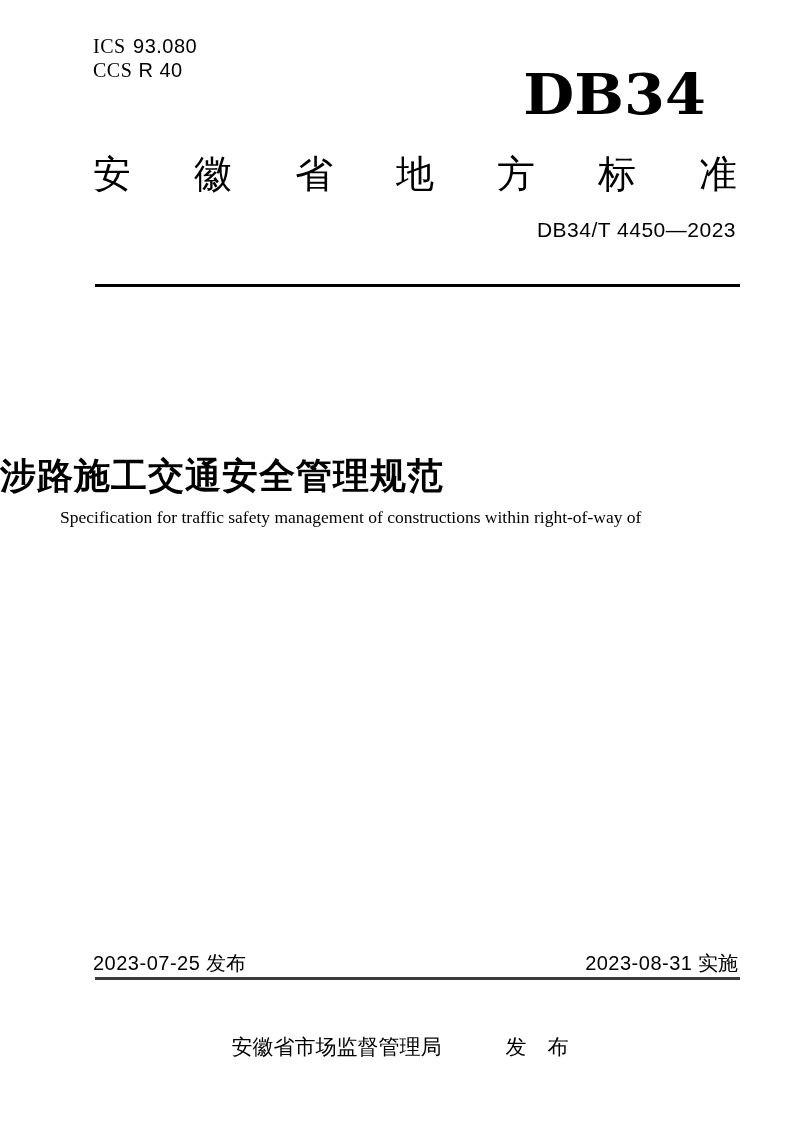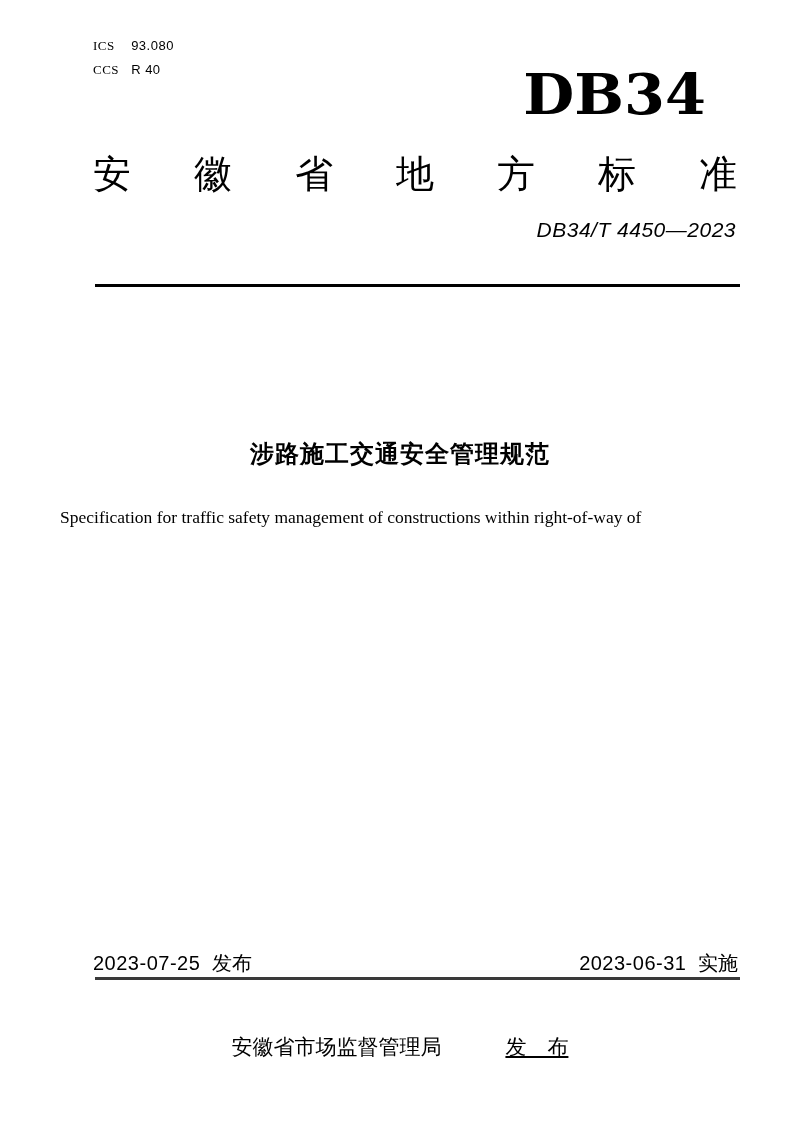--- a/index.html
+++ b/index.html
@@ -15,21 +15,21 @@
     font-family: "Liberation Sans", sans-serif;
     color: #000000;
     overflow: hidden;
   }
 
   
   .codes {
     position: absolute;
     left: 93px;
     top: 34px;
-    font-size: 13px;
+    font-size: 20px;
     line-height: 24px;
     letter-spacing: 0.5px;
   }
   .codes .code-label {
     display: inline-block;
     min-width: 34px;
     font-family: "Liberation Serif", serif;
   }
 
   
@@ -60,40 +60,38 @@
   }
 
   
   .standard-number {
     position: absolute;
     right: 64px;
     top: 218px;
     font-size: 21px;
     letter-spacing: 0.5px;
     font-weight: 500;
-    font-style: italic;
   }
 
   .rule-top {
     position: absolute;
     left: 95px;
     right: 60px;
     top: 284px;
     height: 2.5px;
     background: #000000;
   }
 
   
   .title-zh {
     position: absolute;
     left: 0;
     right: 0;
-    top: 438px;
-    text-align: center;
-    font-size: 24px;
+    top: 452px;
+    font-size: 36px;
     font-weight: 600;
     letter-spacing: 1px;
   }
 
   
   .title-en {
     position: absolute;
     left: 60px;
     right: 60px;
     top: 504px;
@@ -112,21 +110,21 @@
     top: 950px;
     display: flex;
     justify-content: space-between;
     font-size: 20px;
     font-weight: 500;
   }
   .dates-row .date-num {
     letter-spacing: 0.5px;
   }
   .dates-row .date-label {
-    margin-left: 6px;
+    margin-left: 0;
   }
 
   .rule-bottom {
     position: absolute;
     left: 95px;
     right: 60px;
     top: 977px;
     height: 3px;
     background: #3a3a3a;
   }
@@ -136,21 +134,20 @@
     position: absolute;
     left: 0;
     right: 0;
     top: 1033px;
     text-align: center;
     font-size: 21px;
     font-weight: 500;
   }
   .publisher-line .publish-label {
     margin-left: 58px;
-    text-decoration: underline;
   }
 </style>
 </head>
 <body>
 
 <div class="page">
 
   <div class="codes">
     <div>
       <span class="code-label">ICS</span>
@@ -183,21 +180,21 @@
   <div class="title-en">
     <div>Specification for traffic safety management of constructions within right-of-way of</div>
   </div>
 
   <div class="dates-row">
     <div>
       <span class="date-num">2023-07-25</span>
       <span class="date-label">发布</span>
     </div>
     <div>
-      <span class="date-num">2023-06-31</span>
+      <span class="date-num">2023-08-31</span>
       <span class="date-label">实施</span>
     </div>
   </div>
 
   <div class="rule-bottom"></div>
 
   <div class="publisher-line">
     <span>安徽省市场监督管理局</span>
     <span class="publish-label">发　布</span>
   </div>

